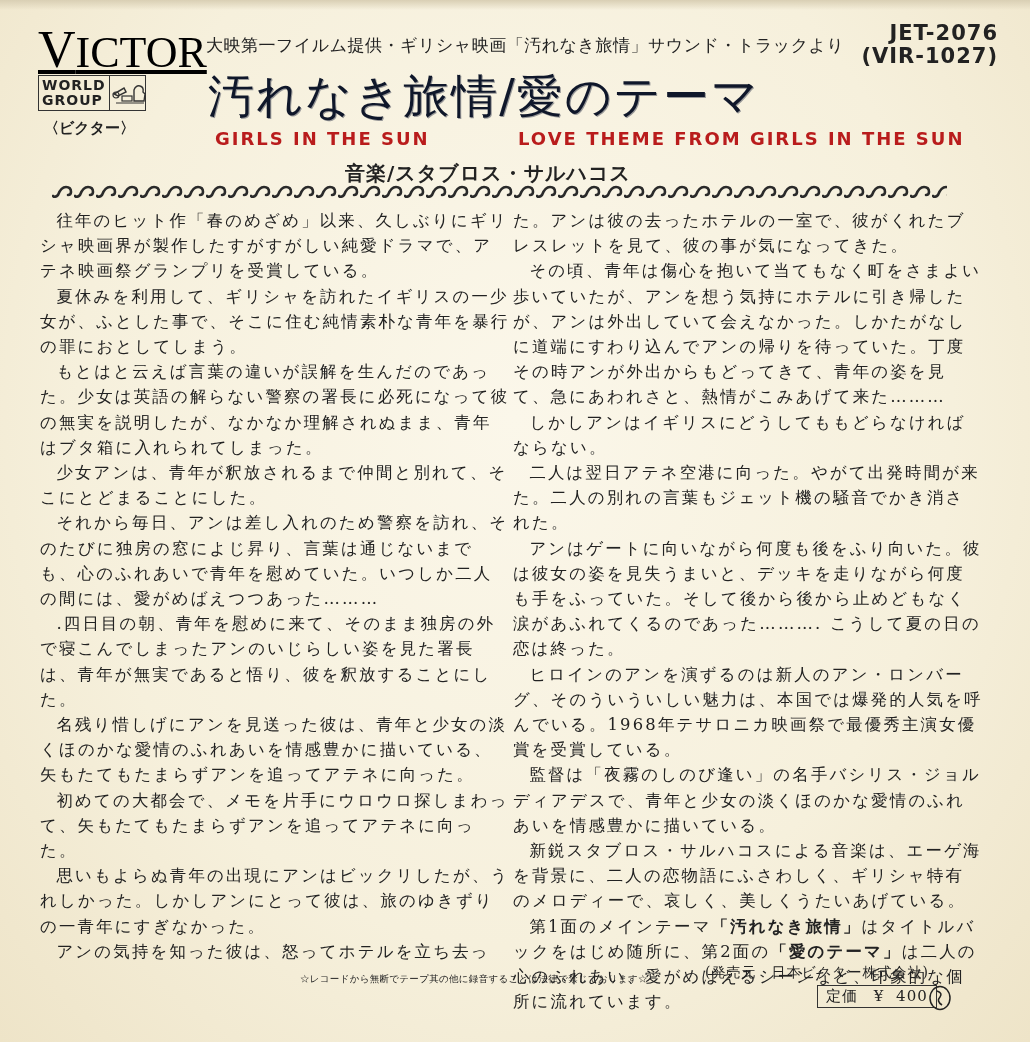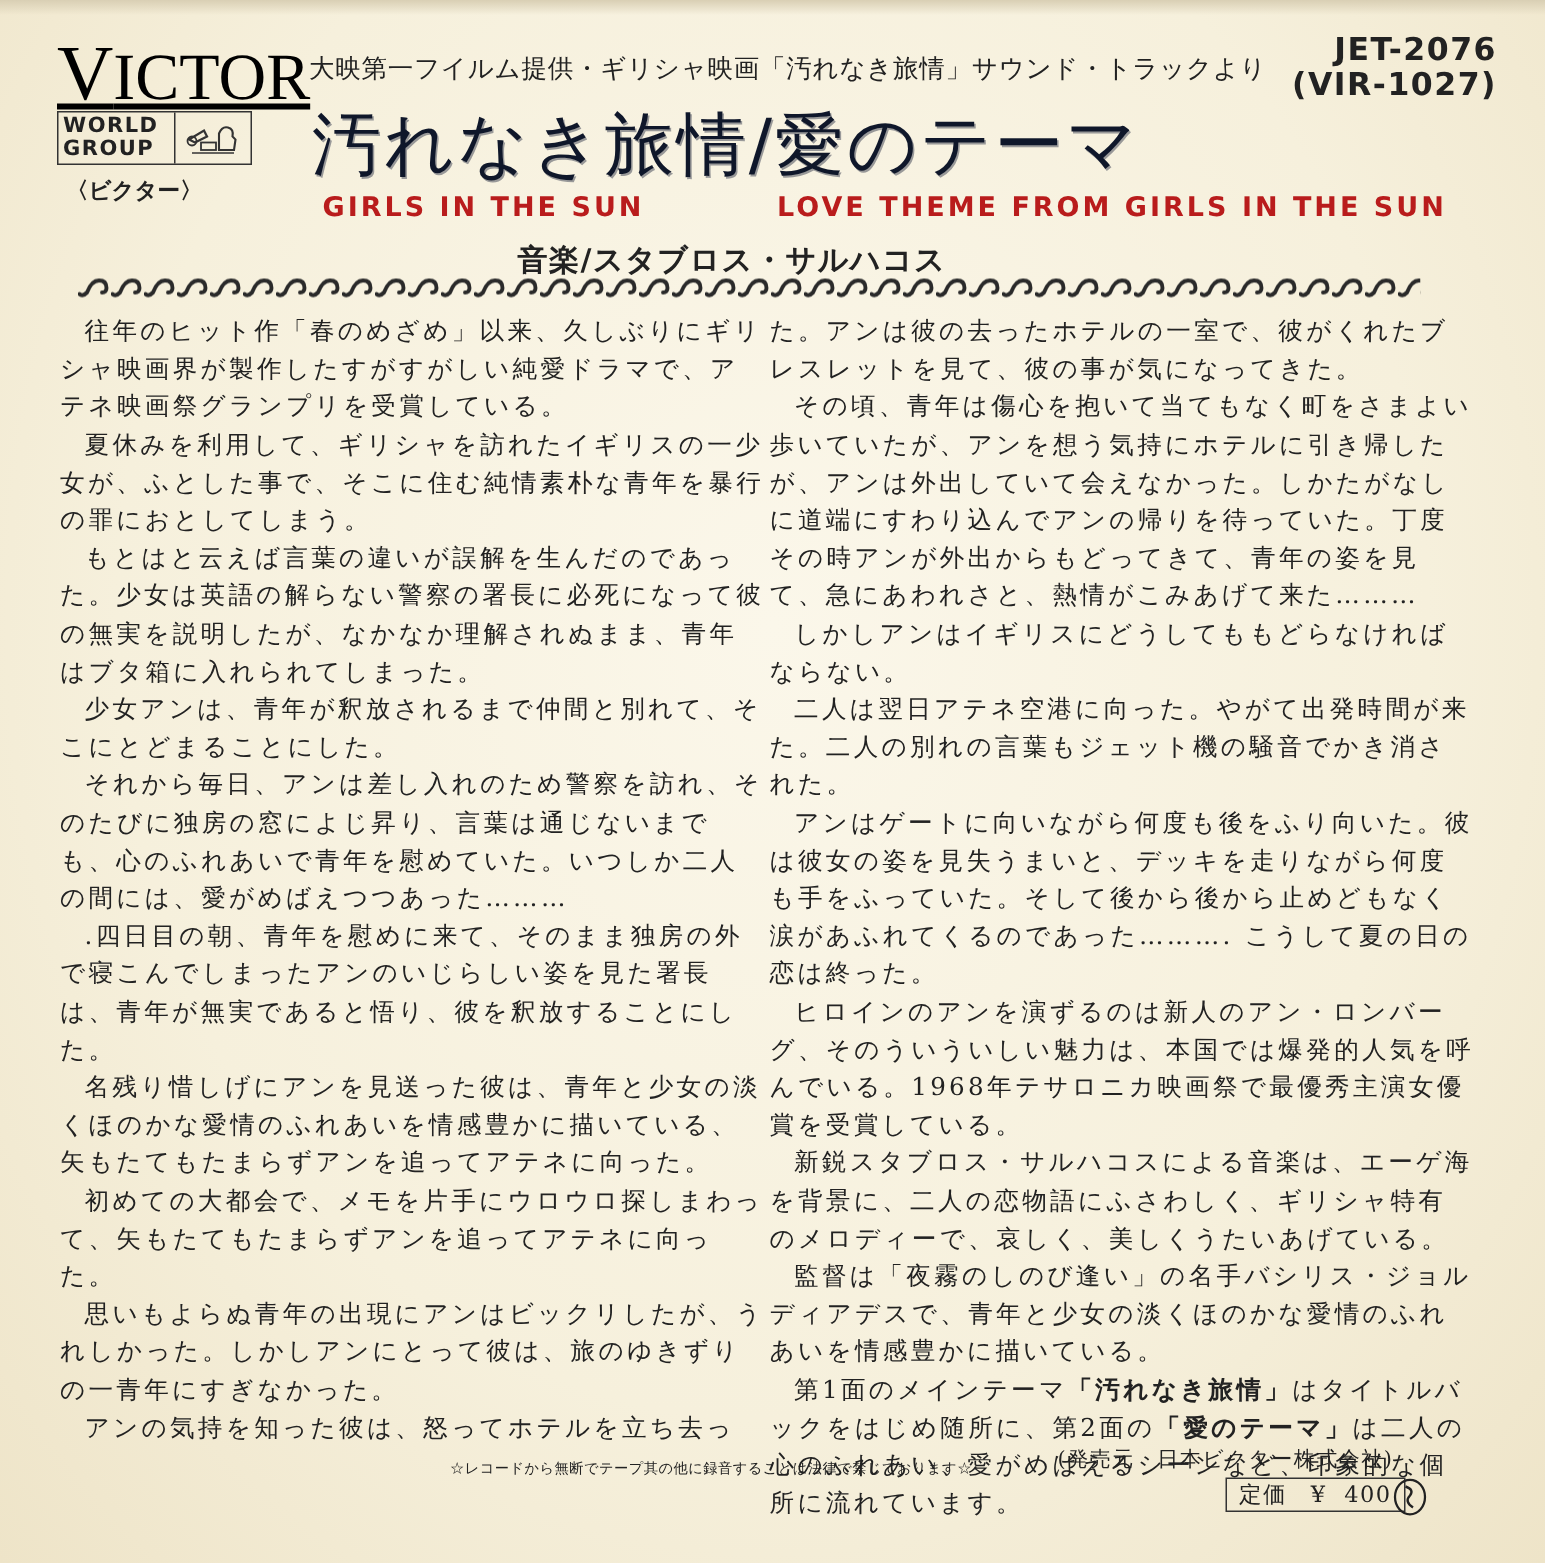--- a/index.html
+++ b/index.html
@@ -14,21 +14,21 @@
     content:""; position:absolute; left:0; right:0; top:0; height:10px;
     background: linear-gradient(#d9cfb4, rgba(240,232,210,0));
   }
   .logo { position:absolute; left:38px; top:30px; width:150px; }
   .logo-victor {
     font-family:"Liberation Serif", serif; font-size:44px; line-height:40px;
     color:#000000; letter-spacing:0px;text-decoration:underline;
   }
   .logo-victor .big { font-size:52px; }
   .logo-box {
-    display:flex; margin-top:2px; width:130px; height:36px;
+    display:flex; margin-top:2px; width:108px; height:36px;
     border:1.5px solid #333; box-sizing:border-box;
   }
   .logo-box .wg {
     font-family:"DejaVu Sans", sans-serif; font-weight:bold; font-size:14px;
     line-height:15px; padding:2px 3px; border-right:1.5px solid #333; width:78px; box-sizing:border-box;
     letter-spacing:1px;
   }
   .logo-box .dog { flex:1; display:flex; align-items:center; justify-content:center; }
   .logo-kana { font-family:"DejaVu Sans", sans-serif; font-weight:bold; font-size:15px; margin-top:8px; margin-left:6px; }
 
@@ -125,22 +125,22 @@
     <p>アンの気持を知った彼は、怒ってホテルを立ち去っ</p>
   </div>
 
   <div class="col right">
     <p class="cont">た。アンは彼の去ったホテルの一室で、彼がくれたブレスレットを見て、彼の事が気になってきた。</p>
     <p>その頃、青年は傷心を抱いて当てもなく町をさまよい歩いていたが、アンを想う気持にホテルに引き帰したが、アンは外出していて会えなかった。しかたがなしに道端にすわり込んでアンの帰りを待っていた。丁度その時アンが外出からもどってきて、青年の姿を見て、急にあわれさと、熱情がこみあげて来た………</p>
     <p>しかしアンはイギリスにどうしてももどらなければならない。</p>
     <p>二人は翌日アテネ空港に向った。やがて出発時間が来た。二人の別れの言葉もジェット機の騒音でかき消された。</p>
     <p>アンはゲートに向いながら何度も後をふり向いた。彼は彼女の姿を見失うまいと、デッキを走りながら何度も手をふっていた。そして後から後から止めどもなく涙があふれてくるのであった………. こうして夏の日の恋は終った。</p>
     <p>ヒロインのアンを演ずるのは新人のアン・ロンバーグ、そのういういしい魅力は、本国では爆発的人気を呼んでいる。1968年テサロニカ映画祭で最優秀主演女優賞を受賞している。</p>
+    <p>監督は「夜霧のしのび逢い」の名手バシリス・ジョルディアデスで、青年と少女の淡くほのかな愛情のふれあいを情感豊かに描いている。</p>
     <p>新鋭スタブロス・サルハコスによる音楽は、エーゲ海を背景に、二人の恋物語にふさわしく、ギリシャ特有のメロディーで、哀しく、美しくうたいあげている。</p>
-    <p>監督は「夜霧のしのび逢い」の名手バシリス・ジョルディアデスで、青年と少女の淡くほのかな愛情のふれあいを情感豊かに描いている。</p>
     <p><span>第1面のメインテーマ</span><b>「汚れなき旅情」</b><span>はタイトルバックをはじめ随所に、第2面の</span><b>「愛のテーマ」</b><span>は二人の心のふれあい、愛がめばえるシーンなど、印象的な個所に流れています。</span></p>
   </div>
 
   <div class="notice">☆レコードから無断でテープ其の他に録音することは法律で禁じております☆</div>
   <div class="distributor">(発売元　日本ビクター株式会社)</div>
   <div class="price-box">
     <span>定価</span>
     <span style="margin-left:10px">¥</span>
     <span style="margin-left:6px">400</span>
   </div>

